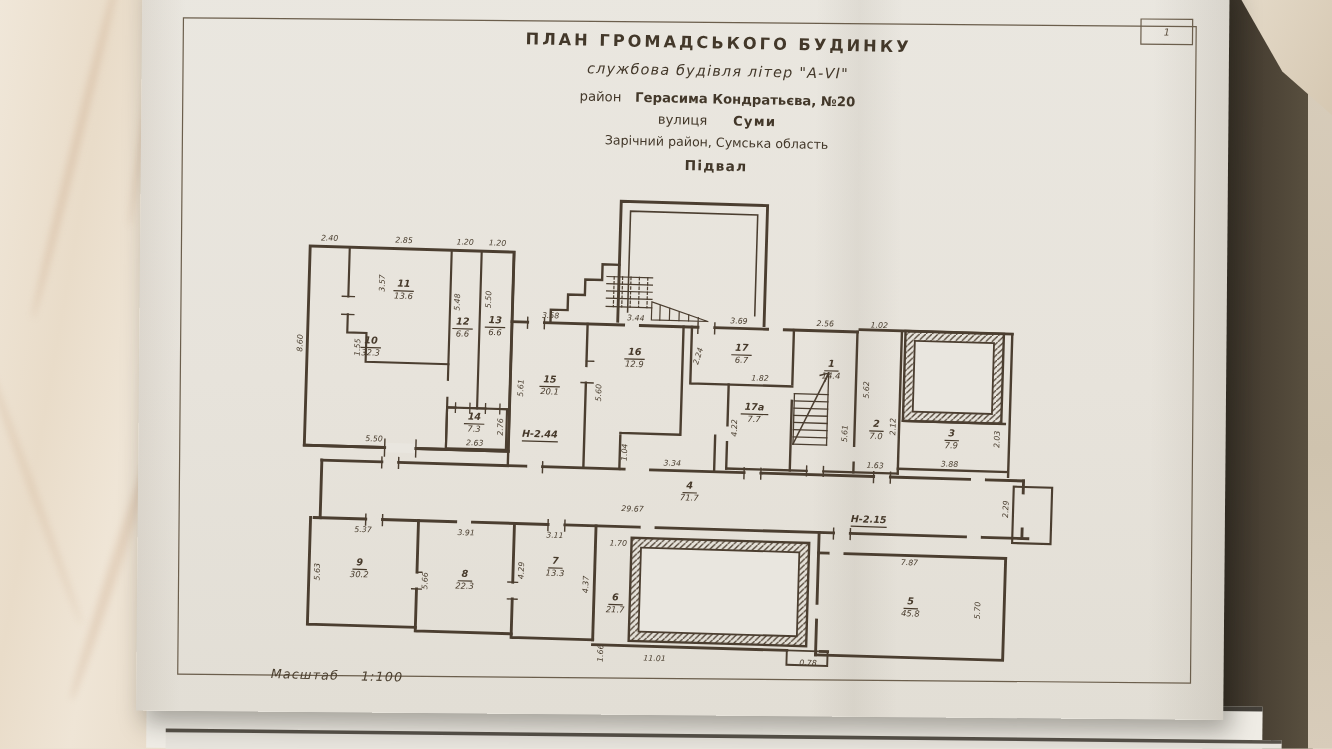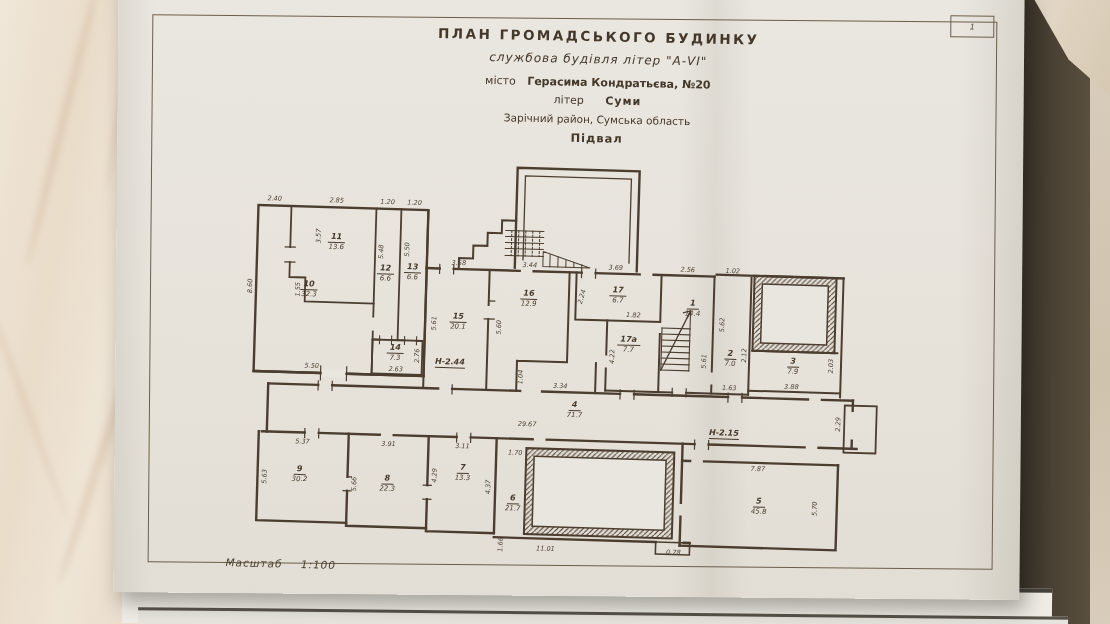--- a/index.html
+++ b/index.html
@@ -92,25 +92,25 @@
   <div class="paper">
     <div class="frame"></div>
     <div class="page-box">
       <span>1</span>
     </div>
 
     <div class="title-block">
       <div class="t1">ПЛАН  ГРОМАДСЬКОГО  БУДИНКУ</div>
       <div class="t2">службова будівля літер "А-VI"</div>
       <div class="t3">
-        <span class="lab">місто</span>
+        <span class="lab">район</span>
         <span class="val">Герасима Кондратьєва, №20</span>
       </div>
       <div class="t4">
-        <span class="lab">літер</span>
+        <span class="lab">вулиця</span>
         <span class="val">Суми</span>
       </div>
       <div class="t5">Зарічний район, Сумська область</div>
       <div class="t6">Підвал</div>
     </div>
 
     <div class="plan">
       <svg width="724" height="424" viewBox="0 0 724 424">
         <defs>
           <pattern id="hatch" patternUnits="userSpaceOnUse" width="5" height="5">

